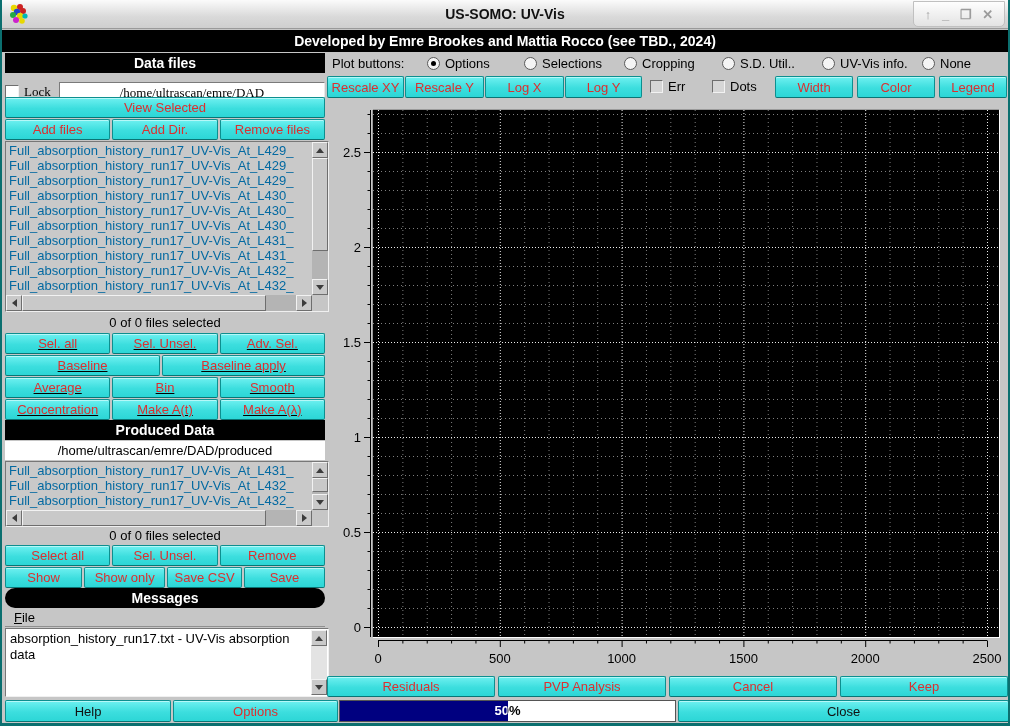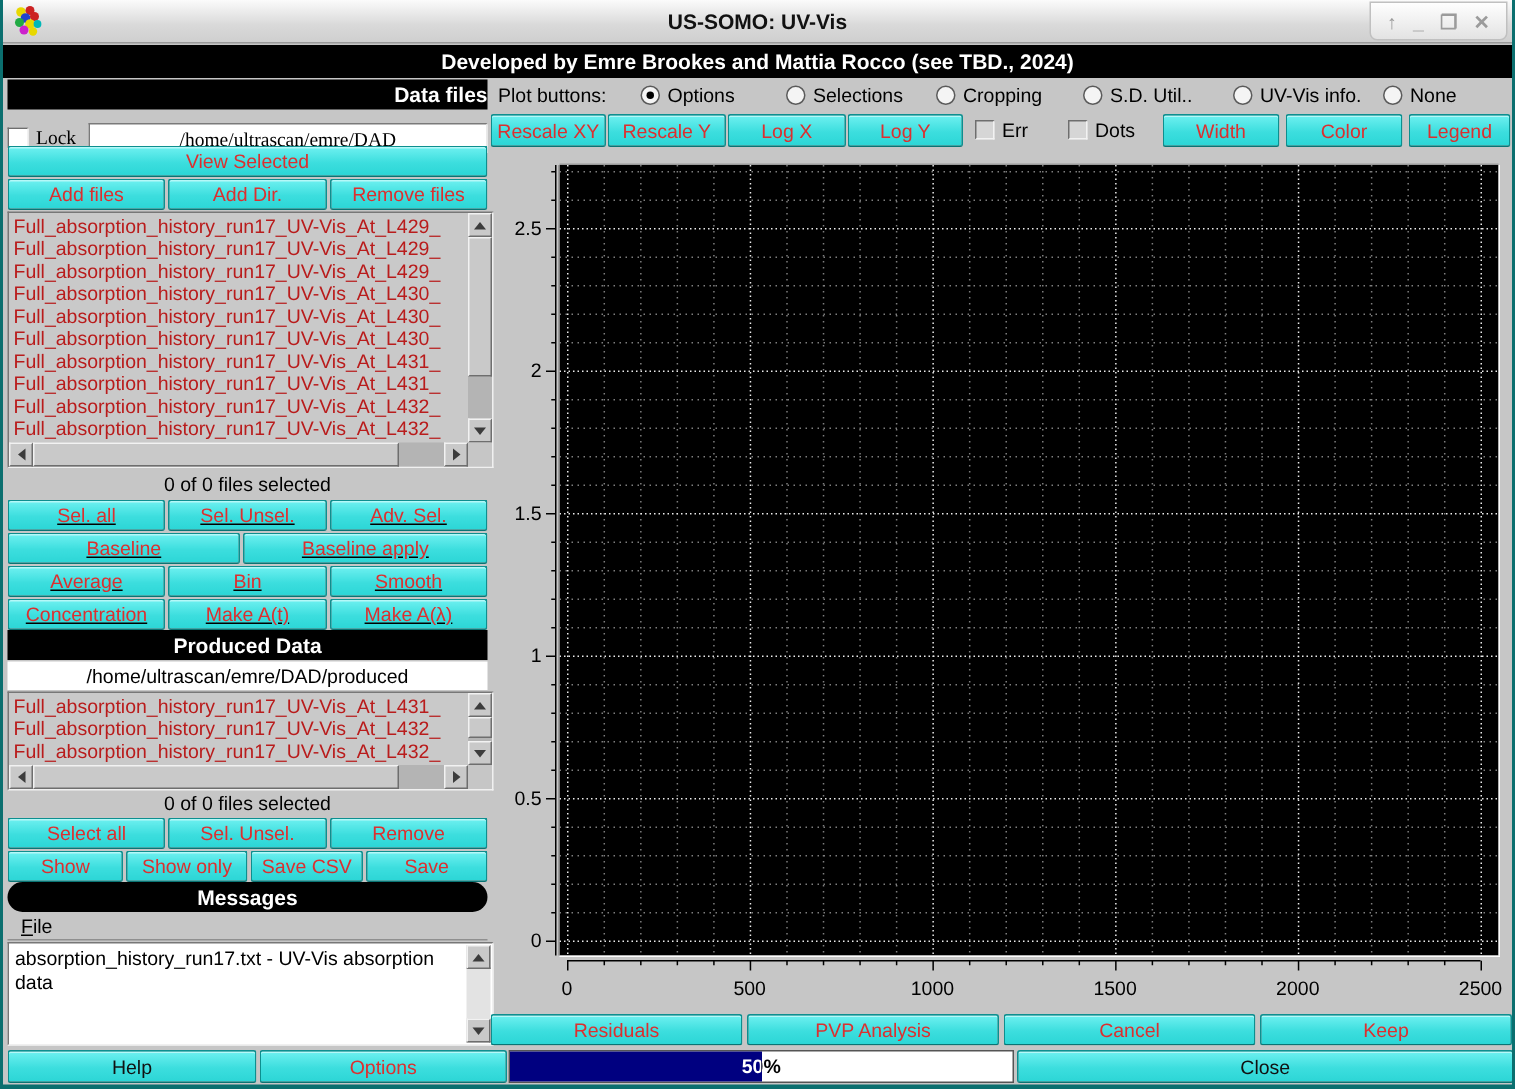--- a/index.html
+++ b/index.html
@@ -47,21 +47,21 @@
   .cols1 { grid-template-columns:1fr; }
   .cols2 { grid-template-columns:1fr 1.05fr; }
   .cols3 { grid-template-columns:1fr 1fr 1fr; }
   .cols4 { grid-template-columns:1fr 1.05fr 0.97fr 1.05fr; }
   
   .listbox {
     position:absolute; background:#c9c9c9;
     border:1px solid #777; border-bottom-color:#f0f0f0; border-right-color:#f0f0f0;
   }
   .listbox .items { position:absolute; left:1px; top:1px; right:17px; bottom:17px; overflow:hidden; }
-  .li { font-size:13px; color:#b91c1c; white-space:nowrap; padding-left:2px; }
+  .li { font-size:13px; color:#0369a1; white-space:nowrap; padding-left:2px; }
   .sb-v { position:absolute; top:0; right:0; width:16px; bottom:16px; background:#b4b4b4; }
   .sb-h { position:absolute; left:0; bottom:0; height:16px; right:16px; background:#b4b4b4; }
   .sb-btn, .sb-thumb {
     position:absolute; background:#c9c9c9;
     border:1px solid #f2f2f2; border-bottom-color:#6e6e6e; border-right-color:#6e6e6e;
   }
   .sb-btn { width:16px; height:16px; display:flex; align-items:center; justify-content:center; }
   .arr { width:0; height:0; border:4px solid transparent; }
   .arr.up    { border-bottom:5px solid #3c3c3c; margin-top:-4px; }
   .arr.down  { border-top:5px solid #3c3c3c; margin-bottom:-4px; }
@@ -129,21 +129,21 @@
     <div class="winbtns">
         <span>↑</span>
         <span>_</span>
         <span>❐</span>
         <span>✕</span>
       </div>
   </div>
 
   <div class="banner">Developed by Emre Brookes and Mattia Rocco (see TBD., 2024)</div>
 
-  <div class="lp hdr-black" style="top:53px;text-align:right;">Data files</div>
+  <div class="lp hdr-black" style="top:53px;">Data files</div>
 
   <div class="lp" id="lock-row">
     <span class="checkbox"></span>
     <span class="cb-label" style="margin-right:8px;">Lock</span>
     <div class="field" style="flex:1; height:20px;">/home/ultrascan/emre/DAD</div>
   </div>
 
   <div class="lp" id="df-top-actions" style="top:96px;">
       <div class="btn-row cols1">
         <button class="btn">View Selected</button>

